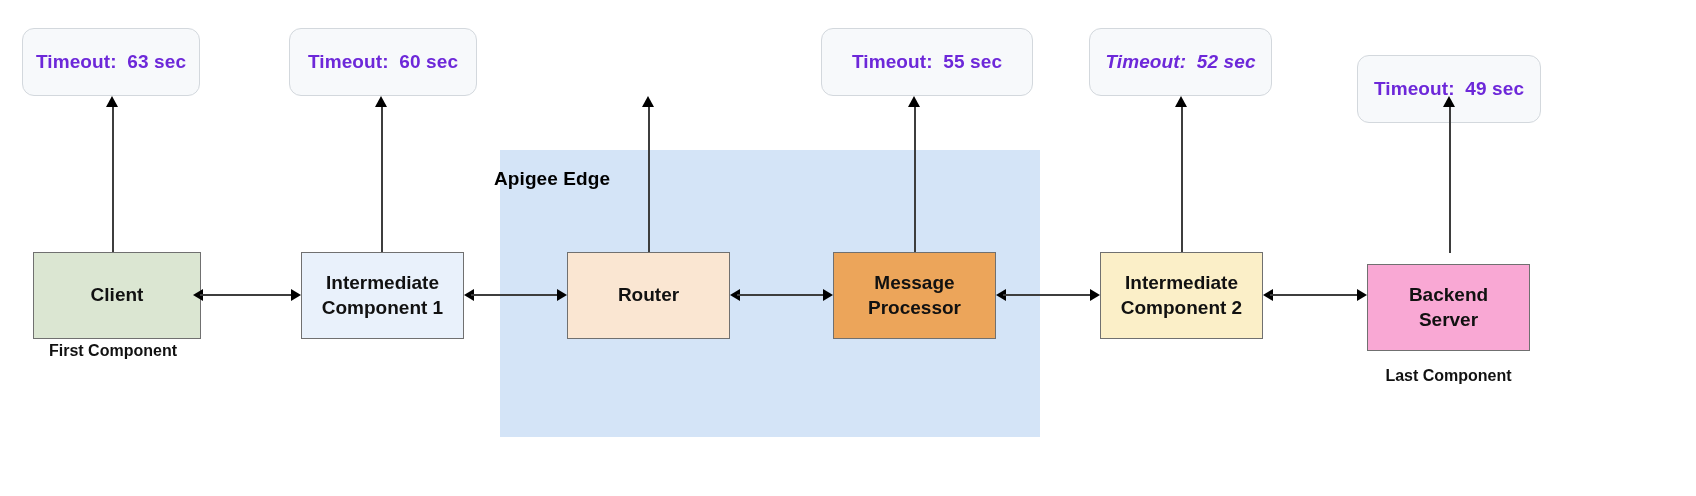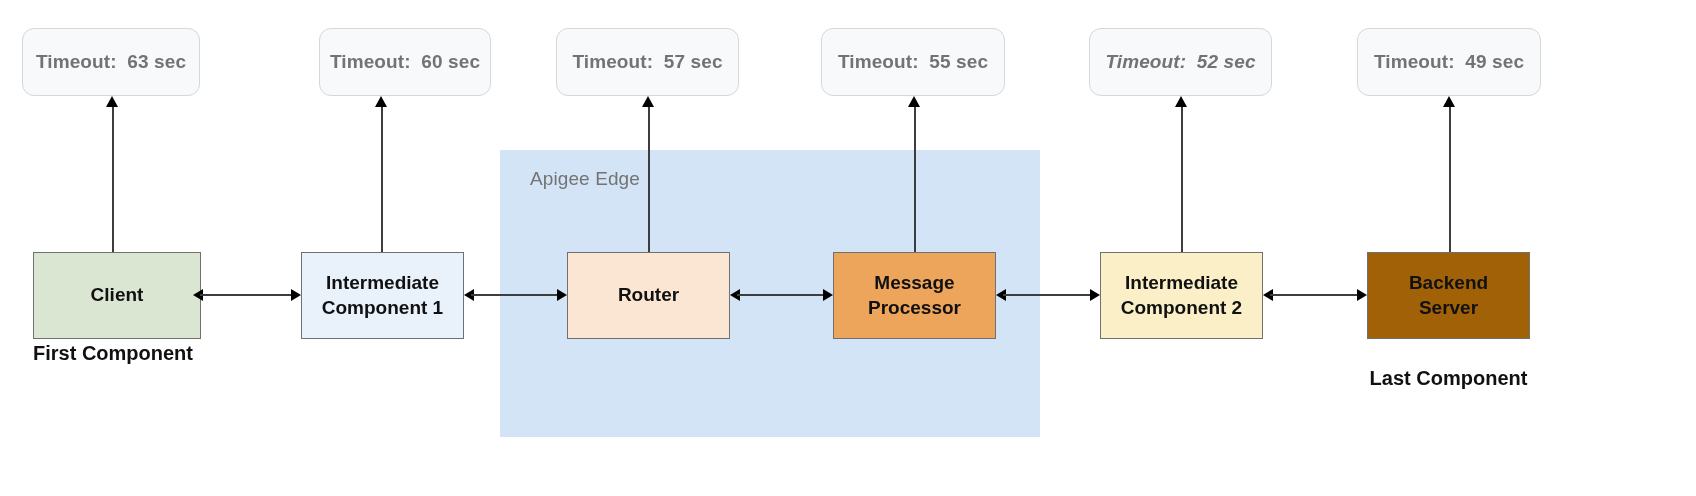--- a/index.html
+++ b/index.html
@@ -23,46 +23,46 @@
     position: absolute;
     left: 500px;
     top: 150px;
     width: 540px;
     height: 287px;
     background: #d4e4f7;
     box-sizing: border-box;
   }
   .edge-group-label {
     position: absolute;
-    left: 530px;
+    left: 494px;
     top: 168px;
     font-size: 19px;
-    font-weight: normal;
-    color: #737373;
+    font-weight: bold;
+    color: #000000;
     letter-spacing: 0.1px;
     white-space: nowrap;
   }
 
   
   .timeout-box {
     position: absolute;
     top: 28px;
     height: 68px;
     background: #f7f9fb;
     border: 1px solid #d3d8dd;
     border-radius: 12px;
     box-sizing: border-box;
     display: flex;
     align-items: center;
     justify-content: center;
   }
   .timeout-label {
     font-size: 19px;
     font-weight: bold;
-    color: #737373;
+    color: #6d28d9;
     white-space: pre;
     letter-spacing: 0.1px;
   }
 
   
   .component-box {
     position: absolute;
     top: 252px;
     height: 87px;
     border: 1.5px solid #707070;
@@ -78,21 +78,21 @@
     color: #111111;
     line-height: 1.28;
     white-space: pre-line;
     padding: 0 4px;
   }
 
   
   .caption {
     position: absolute;
     top: 342px;
-    font-size: 20px;
+    font-size: 16px;
     font-weight: bold;
     color: #111111;
     white-space: nowrap;
     text-align: center;
   }
 
   
   .v-line {
     position: absolute;
     width: 1.5px;
@@ -143,37 +143,34 @@
 
 <div id="canvas">
 
   <div class="edge-group"></div>
   <div class="edge-group-label">Apigee Edge</div>
 
   <div class="timeout-box" style="left:22px; width:178px;">
     <span class="timeout-label">Timeout:  63 sec</span>
   </div>
 
-  <div class="timeout-box" style="left:289px; width:172px;margin-left:30px;">
+  <div class="timeout-box" style="left:289px; width:188px;">
     <span class="timeout-label">Timeout:  60 sec</span>
   </div>
 
-  <div class="timeout-box" style="left:556px; width:183px;">
-    <span class="timeout-label">Timeout:  57 sec</span>
-  </div>
-
-  <div class="timeout-box" style="left:821px; width:184px;justify-content:center;">
+
+  <div class="timeout-box" style="left:821px; width:212px;justify-content:center;">
     <span class="timeout-label">Timeout:  55 sec</span>
   </div>
 
   <div class="timeout-box" style="left:1089px; width:183px;font-style:italic;">
     <span class="timeout-label">Timeout:  52 sec</span>
   </div>
 
-  <div class="timeout-box" style="left:1357px; width:184px;">
+  <div class="timeout-box" style="left:1357px; width:184px;margin-top:27px;">
     <span class="timeout-label">Timeout:  49 sec</span>
   </div>
 
   <div class="v-line" style="left:112px; top:107px; height:146px;"></div>
   <div class="v-arrow" style="left:106px; top:96px;"></div>
 
   <div class="v-line" style="left:381px; top:107px; height:146px;"></div>
   <div class="v-arrow" style="left:375px; top:96px;"></div>
 
   <div class="v-line" style="left:648px; top:107px; height:146px;"></div>
@@ -204,21 +201,21 @@
   <div class="component-box" style="left:833px; width:163px; background:#eca55a;">
     <span class="component-label">Message
 Processor</span>
   </div>
 
   <div class="component-box" style="left:1100px; width:163px; background:#fbefc8;">
     <span class="component-label">Intermediate
 Component 2</span>
   </div>
 
-  <div class="component-box" style="left:1367px; width:163px; background:#a16207;">
+  <div class="component-box" style="left:1367px; width:163px; background:#f9a8d4;margin-top:12px;">
     <span class="component-label">Backend
 Server</span>
   </div>
 
   <div class="h-connector" style="left:193px; top:288px; width:108px;">
     <span class="arrow-left"></span>
     <span class="h-line"></span>
     <span class="arrow-right"></span>
   </div>
 

